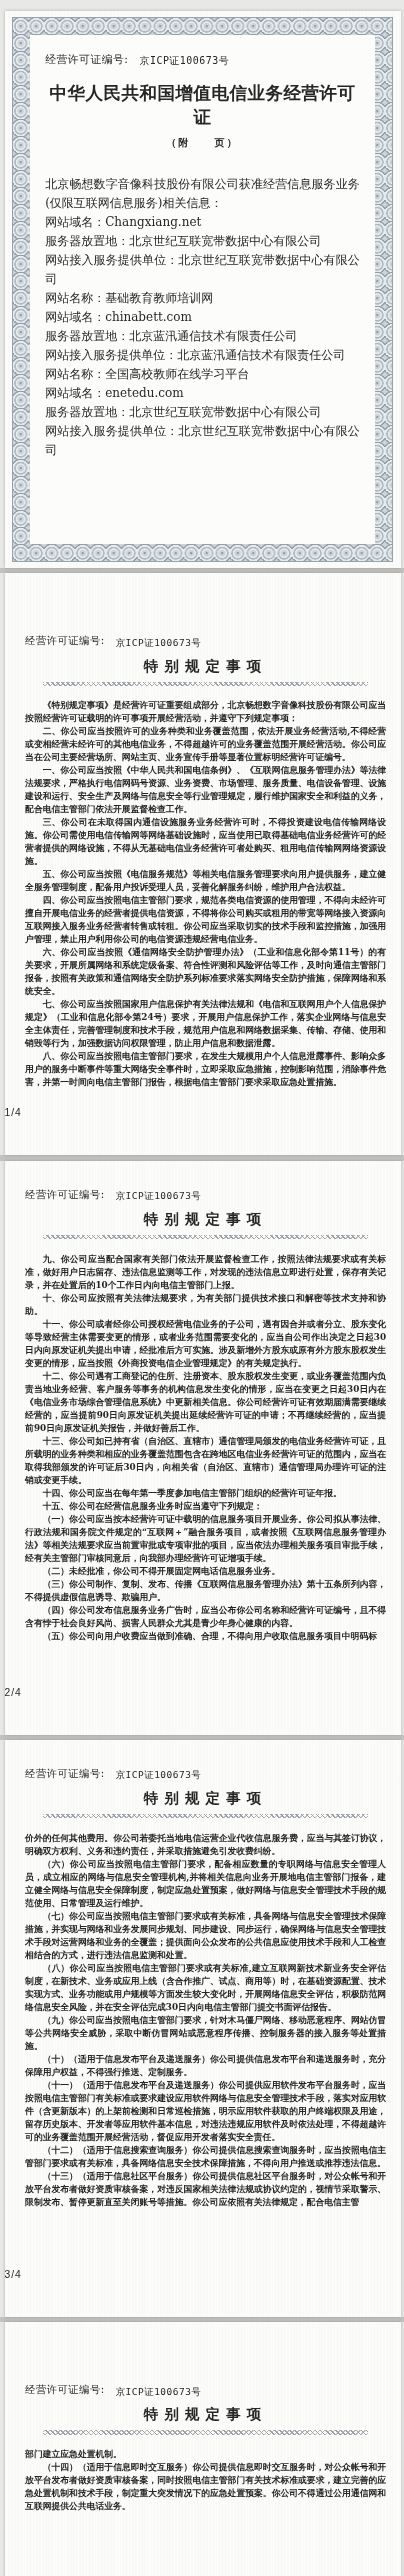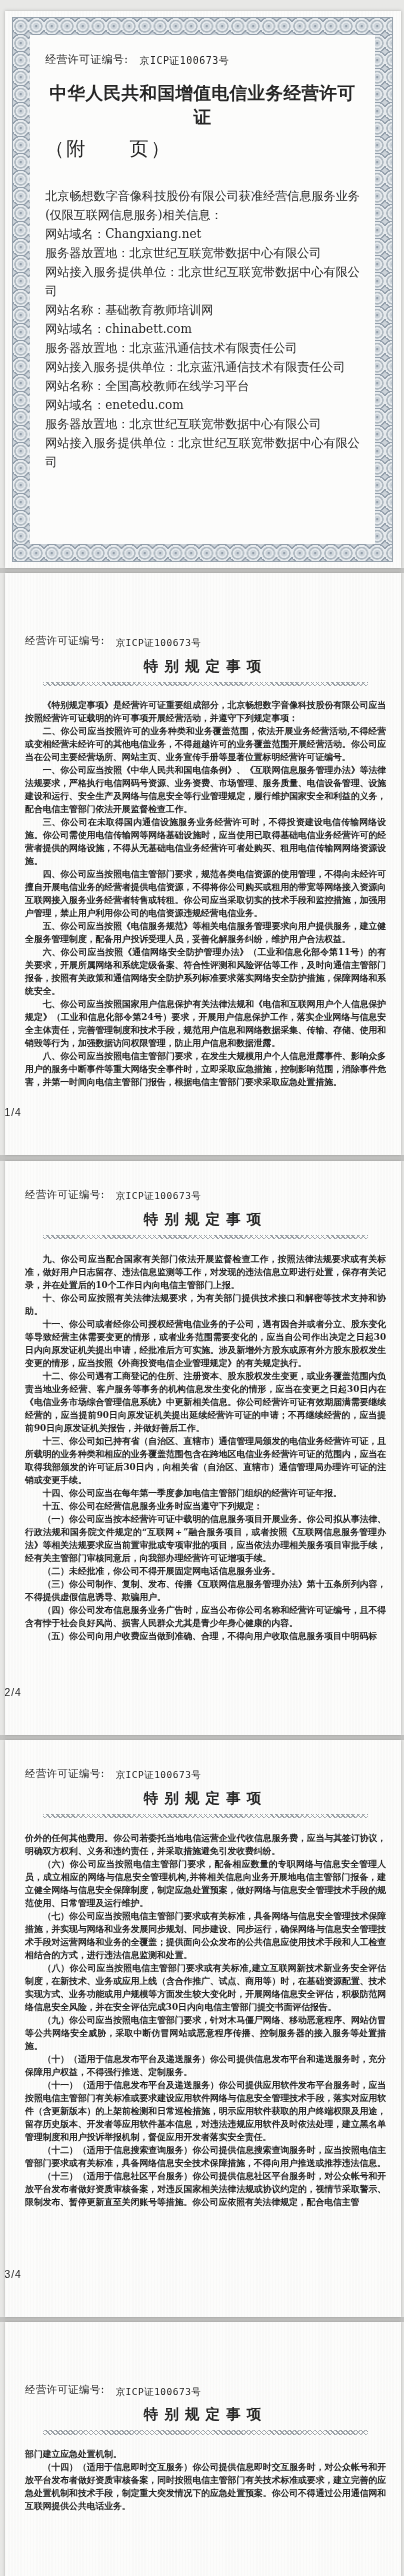--- a/index.html
+++ b/index.html
@@ -55,23 +55,23 @@
   }
   .cert-inner .lic-line{margin-top:7.2px;}
   .cert-title{
     text-align:center;
     font-size:17.5px;
     font-weight:700;
     margin:14.4px 0 0;
     letter-spacing:0.5px;
   }
   .cert-sub{
-    text-align:left;
-    font-size:19px;
-    font-weight:400;
+    text-align:center;
+    font-size:10px;
+    font-weight:700;
     margin-top:6.2px;
     letter-spacing:2.1px;
   }
   .cert-body{
     margin-top:25px;
     font-size:12px;
     line-height:19px;
     text-align:justify;
   }
   .cert-body p{margin:0;}
@@ -155,22 +155,22 @@
     <span class="lic-label">经营许可证编号:</span>
     <span class="lic-val">京ICP证100673号</span>
   </div>
   <h2 class="prov-title">特别规定事项</h2>
   <div class="zigzag"></div>
   <div class="prov-body">
       <p>《特别规定事项》是经营许可证重要组成部分，北京畅想数字音像科技股份有限公司应当按照经营许可证载明的许可事项开展经营活动，并遵守下列规定事项：</p>
       <p>二、你公司应当按照许可的业务种类和业务覆盖范围，依法开展业务经营活动,不得经营或变相经营未经许可的其他电信业务，不得超越许可的业务覆盖范围开展经营活动。你公司应当在公司主要经营场所、网站主页、业务宣传手册等显著位置标明经营许可证编号。</p>
       <p>一、你公司应当按照《中华人民共和国电信条例》、《互联网信息服务管理办法》等法律法规要求，严格执行电信网码号资源、业务资费、市场管理、服务质量、电信设备管理、设施建设和运行、安全生产及网络与信息安全等行业管理规定，履行维护国家安全和利益的义务，配合电信主管部门依法开展监督检查工作。</p>
       <p>三、你公司在未取得国内通信设施服务业务经营许可时，不得投资建设电信传输网络设施。你公司需使用电信传输网等网络基础设施时，应当使用已取得基础电信业务经营许可的经营者提供的网络设施，不得从无基础电信业务经营许可者处购买、租用电信传输网网络资源设施。</p>
+      <p>五、你公司应当按照《电信服务规范》等相关电信服务管理要求向用户提供服务，建立健全服务管理制度，配备用户投诉受理人员，妥善化解服务纠纷，维护用户合法权益。</p>
       <p>四、你公司应当按照电信主管部门要求，规范各类电信资源的使用管理，不得向未经许可擅自开展电信业务的经营者提供电信资源，不得将你公司购买或租用的带宽等网络接入资源向互联网接入服务业务经营者转售或转租。你公司应当采取切实的技术手段和监控措施，加强用户管理，禁止用户利用你公司的电信资源违规经营电信业务。</p>
-      <p>五、你公司应当按照《电信服务规范》等相关电信服务管理要求向用户提供服务，建立健全服务管理制度，配备用户投诉受理人员，妥善化解服务纠纷，维护用户合法权益。</p>
       <p>六、你公司应当按照《通信网络安全防护管理办法》（工业和信息化部令第11号）的有关要求，开展所属网络和系统定级备案、符合性评测和风险评估等工作，及时向通信主管部门报备，按照有关政策和通信网络安全防护系列标准要求落实网络安全防护措施，保障网络和系统安全。</p>
       <p>七、你公司应当按照国家用户信息保护有关法律法规和《电信和互联网用户个人信息保护规定》（工业和信息化部令第24号）要求，开展用户信息保护工作，落实企业网络与信息安全主体责任，完善管理制度和技术手段，规范用户信息和网络数据采集、传输、存储、使用和销毁等行为，加强数据访问权限管理，防止用户信息和数据泄露。</p>
       <p>八、你公司应当按照电信主管部门要求，在发生大规模用户个人信息泄露事件、影响众多用户的服务中断事件等重大网络安全事件时，立即采取应急措施，控制影响范围，消除事件危害，并第一时间向电信主管部门报告，根据电信主管部门要求采取应急处置措施。</p>
     </div>
   <div class="page-num">1/4</div>
 </section>
 
 <div class="gap"></div>
 
 <section class="page prov pad-sm" id="pg3">
@@ -206,21 +206,21 @@
   </div>
   <h2 class="prov-title">特别规定事项</h2>
   <div class="zigzag"></div>
   <div class="prov-body">
       <p class="no-indent">价外的任何其他费用。你公司若委托当地电信运营企业代收信息服务费，应当与其签订协议，明确双方权利、义务和违约责任，并采取措施避免引发收费纠纷。</p>
       <p>（六）你公司应当按照电信主管部门要求，配备相应数量的专职网络与信息安全管理人员，成立相应的网络与信息安全管理机构,并将相关信息向业务开展地电信主管部门报备，建立健全网络与信息安全保障制度，制定应急处置预案，做好网络与信息安全管理技术手段的规范使用、日常管理及运行维护。</p>
       <p>（七）你公司应当按照电信主管部门要求或有关标准，具备网络与信息安全管理技术保障措施，并实现与网络和业务发展同步规划、同步建设、同步运行，确保网络与信息安全管理技术手段对运营网络和业务的全覆盖；提供面向公众发布的公共信息应使用技术手段和人工检查相结合的方式，进行违法信息监测和处置。</p>
       <p>（八）你公司应当按照电信主管部门要求或有关标准,建立互联网新技术新业务安全评估制度，在新技术、业务或应用上线（含合作推广、试点、商用等）时，在基础资源配置、技术实现方式、业务功能或用户规模等方面发生较大变化时，开展网络信息安全评估，积极防范网络信息安全风险，并在安全评估完成30日内向电信主管部门提交书面评估报告。</p>
       <p>（九）你公司应当按照电信主管部门要求，针对木马僵尸网络、移动恶意程序、网站仿冒等公共网络安全威胁，采取中断仿冒网站或恶意程序传播、控制服务器的接入服务等处置措施。</p>
       <p>（十）（适用于信息发布平台及递送服务）你公司提供信息发布平台和递送服务时，充分保障用户权益，不得强行推送、定制服务。</p>
-      <p>（十一）（适用于信息发布平台及递送服务）你公司提供应用软件发布平台服务时，应当按照电信主管部门有关标准或要求建设应用软件网络与信息安全管理技术手段，落实对应用软件（含更新版本）的上架前检测和日常巡检措施，明示应用软件获取的用户终端权限及用途，留存历史版本、开发者等应用软件基本信息，对违法违规应用软件及时依法处理，建立黑名单管理制度和用户投诉举报机制，督促应用开发者落实安全责任。</p>
+      <p>（十一）（适用于信息发布平台及递送服务）你公司提供应用软件发布平台服务时，应当按照电信主管部门有关标准或要求建设应用软件网络与信息安全管理技术手段，落实对应用软件（含更新版本）的上架前检测和日常巡检措施，明示应用软件获取的用户终端权限及用途，留存历史版本、开发者等应用软件基本信息，对违法违规应用软件及时依法处理，不得超越许可的业务覆盖范围开展经营活动，督促应用开发者落实安全责任。</p>
       <p>（十二）（适用于信息搜索查询服务）你公司提供信息搜索查询服务时，应当按照电信主管部门要求或有关标准，具备网络信息安全技术保障措施，不得向用户推送或推荐违法信息。</p>
       <p>（十三）（适用于信息社区平台服务）你公司提供信息社区平台服务时，对公众帐号和开放平台发布者做好资质审核备案，对违反国家相关法律法规或协议约定的，视情节采取警示、限制发布、暂停更新直至关闭账号等措施。你公司应依照有关法律规定，配合电信主管</p>
     </div>
   <div class="page-num">3/4</div>
 </section>
 
 <div class="gap"></div>
 
 <section class="page prov pad-lg" id="pg5">
   <div class="lic-line">

